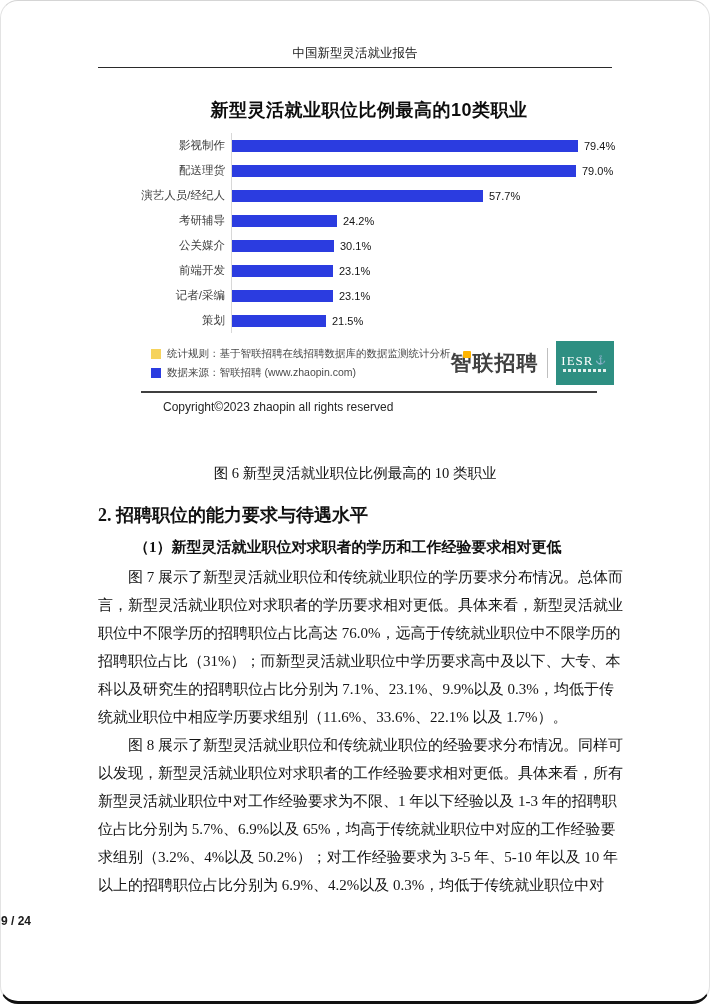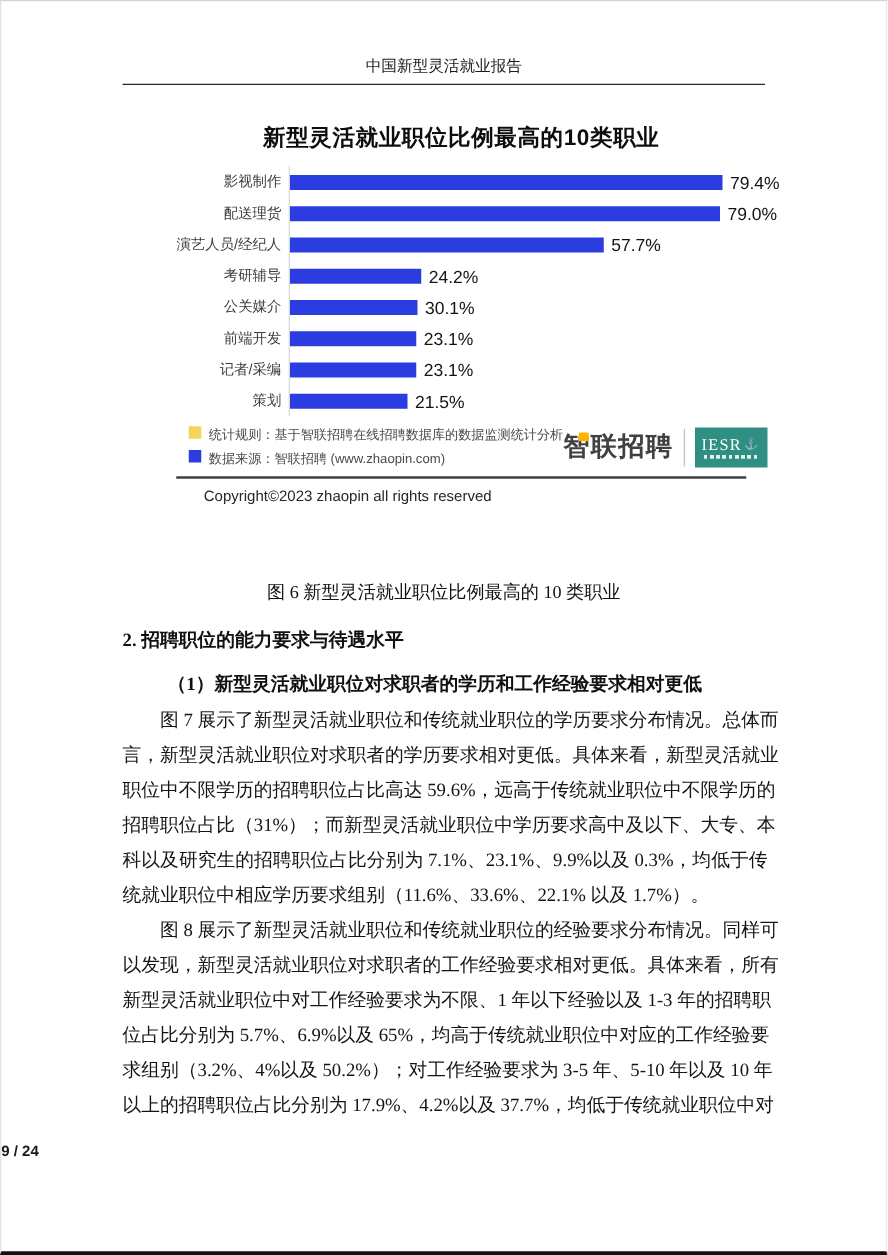--- a/index.html
+++ b/index.html
@@ -2,69 +2,70 @@
 <html><head>
 <meta charset="utf-8">
 <style>
   html,body { margin:0; padding:0; background:#ffffff; }
   .page {
     position:relative; width:710px; height:1004px; background:#fff;
     font-family:"Liberation Serif", serif; color:#141414; overflow:hidden;
     border-left:1px solid #e3e3e3; border-right:1px solid #e3e3e3;
     border-top:1px solid #d5d5d5; border-bottom:3px solid #111;
     box-sizing:border-box;
+    border-radius:18px;
   }
   
   .header { position:absolute; top:44px; left:97px; right:97px;
     text-align:center; font-family:"Liberation Sans", sans-serif;
     font-size:12.5px; color:#1a1a1a; padding-bottom:6px;
     border-bottom:1.5px solid #2a2a2a; line-height:16px; }
   
   .chart { position:absolute; top:98px; left:140px; width:456px; }
   .chart-title { text-align:center; font-family:"Liberation Sans", sans-serif;
     font-weight:bold; font-size:18px; color:#0d0d0d; letter-spacing:0.5px;
     line-height:22px; margin-bottom:12px; }
   .row { display:flex; align-items:center; height:25px; }
   .row-label { width:90px; flex:none; text-align:right; padding-right:6px;
     font-family:"Liberation Sans", sans-serif; font-size:11.5px; color:#3d3d3d;
     white-space:nowrap; box-sizing:border-box; }
   .row-barwrap { flex:1; display:flex; align-items:center; height:100%;
     border-left:1px solid #d8d8d8; }
   .bar { height:12px; }
   .row-value { margin-left:6px; font-family:"Liberation Sans", sans-serif;
-    font-size:14px; color:#141414; white-space:nowrap; }
+    font-size:11px; color:#141414; white-space:nowrap; }
   .legend-row { display:flex; align-items:center; margin-top:8px; margin-left:10px; }
   .legend-items { flex:1; display:flex; flex-direction:column; gap:4px; }
-  .legend-item { display:flex; gap:6px;
+  .legend-item { display:flex; align-items:center; gap:6px;
     font-family:"Liberation Sans", sans-serif; font-size:10.5px; color:#4a4a4a;
     line-height:15px; white-space:nowrap; }
   .sq { width:10px; height:10px; flex:none; }
   .logos { display:flex; align-items:center; gap:8px; flex:none; }
   .zhaopin { position:relative; font-family:"Liberation Sans", sans-serif;
     font-weight:bold; font-size:21px; color:#404040; letter-spacing:1px;
     line-height:26px; }
   .zhaopin-accent { position:absolute; top:1px; left:12px; width:8px; height:7px;
     background:#ffb400; border-radius:1px; }
   .logo-sep { width:1px; height:30px; background:#bfbfbf; }
-  .iesr { width:58px; height:32px; background:#2e8f82; color:#fff;
+  .iesr { width:58px; height:44px; background:#2e8f82; color:#fff;
     display:flex; flex-direction:column; align-items:center; justify-content:center;
     gap:2px; }
   .iesr-top { font-family:"Liberation Serif", serif; font-size:13px;
     letter-spacing:1px; line-height:13px; display:flex; align-items:center; gap:2px; }
   .iesr-ship { font-size:9px; line-height:9px; }
   .iesr-microtext { width:44px; height:3px;
     background:repeating-linear-gradient(90deg, rgba(255,255,255,.85) 0 3px, transparent 3px 5px); }
   .chart-rule { margin-top:6px; border-bottom:2px solid #3f3f3f; }
   .copyright { margin-top:7px; margin-left:22px;
     font-family:"Liberation Sans", sans-serif; font-size:12px; color:#262626; }
   
   .caption { position:absolute; top:463px; left:97px; right:97px;
     text-align:center; font-weight:normal; font-size:14.5px; color:#111; }
   .h-section { position:absolute; top:502px; left:97px;
-    font-weight:bold; font-size:15px; color:#111; }
+    font-weight:bold; font-size:18px; color:#111; }
   .h-sub { position:absolute; top:537px; left:133px;
     font-weight:bold; font-size:15px; color:#111; }
   .paragraphs { position:absolute; top:562px; left:97px; width:516px;
     font-size:15px; line-height:28px; color:#141414; }
   .pline { text-align:justify; text-align-last:justify; white-space:nowrap; }
   .pline.first { text-indent:2em; }
   .pline.last { text-align-last:left; }
   .page-number { position:absolute; top:913px; left:0; right:0;
     font-family:"Liberation Sans", sans-serif;
     font-weight:bold; font-size:12px; color:#1a1a1a; }
@@ -171,26 +172,26 @@
   </div>
 
   <div class="caption">图 6 新型灵活就业职位比例最高的 10 类职业</div>
 
   <div class="h-section">2. 招聘职位的能力要求与待遇水平</div>
   <div class="h-sub">（1）新型灵活就业职位对求职者的学历和工作经验要求相对更低</div>
 
   <div class="paragraphs" id="paragraphs">
       <div class="pline first">图 7 展示了新型灵活就业职位和传统就业职位的学历要求分布情况。总体而</div>
       <div class="pline">言，新型灵活就业职位对求职者的学历要求相对更低。具体来看，新型灵活就业</div>
-      <div class="pline">职位中不限学历的招聘职位占比高达 59.6%，远高于传统就业职位中不限学历的</div>
+      <div class="pline">职位中不限学历的招聘职位占比高达 76.0%，远高于传统就业职位中不限学历的</div>
       <div class="pline">招聘职位占比（31%）；而新型灵活就业职位中学历要求高中及以下、大专、本</div>
       <div class="pline">科以及研究生的招聘职位占比分别为 7.1%、23.1%、9.9%以及 0.3%，均低于传</div>
       <div class="pline last">统就业职位中相应学历要求组别（11.6%、33.6%、22.1% 以及 1.7%）。</div>
       <div class="pline first">图 8 展示了新型灵活就业职位和传统就业职位的经验要求分布情况。同样可</div>
       <div class="pline">以发现，新型灵活就业职位对求职者的工作经验要求相对更低。具体来看，所有</div>
       <div class="pline">新型灵活就业职位中对工作经验要求为不限、1 年以下经验以及 1-3 年的招聘职</div>
       <div class="pline">位占比分别为 5.7%、6.9%以及 65%，均高于传统就业职位中对应的工作经验要</div>
       <div class="pline">求组别（3.2%、4%以及 50.2%）；对工作经验要求为 3-5 年、5-10 年以及 10 年</div>
-      <div class="pline last">以上的招聘职位占比分别为 17.9%、4.2%以及 37.7%，均低于传统就业职位中对</div>
+      <div class="pline last">以上的招聘职位占比分别为 6.9%、4.2%以及 0.3%，均低于传统就业职位中对</div>
     </div>
 
   <div class="page-number">9 / 24</div>
 </div>
 
 </body></html>

